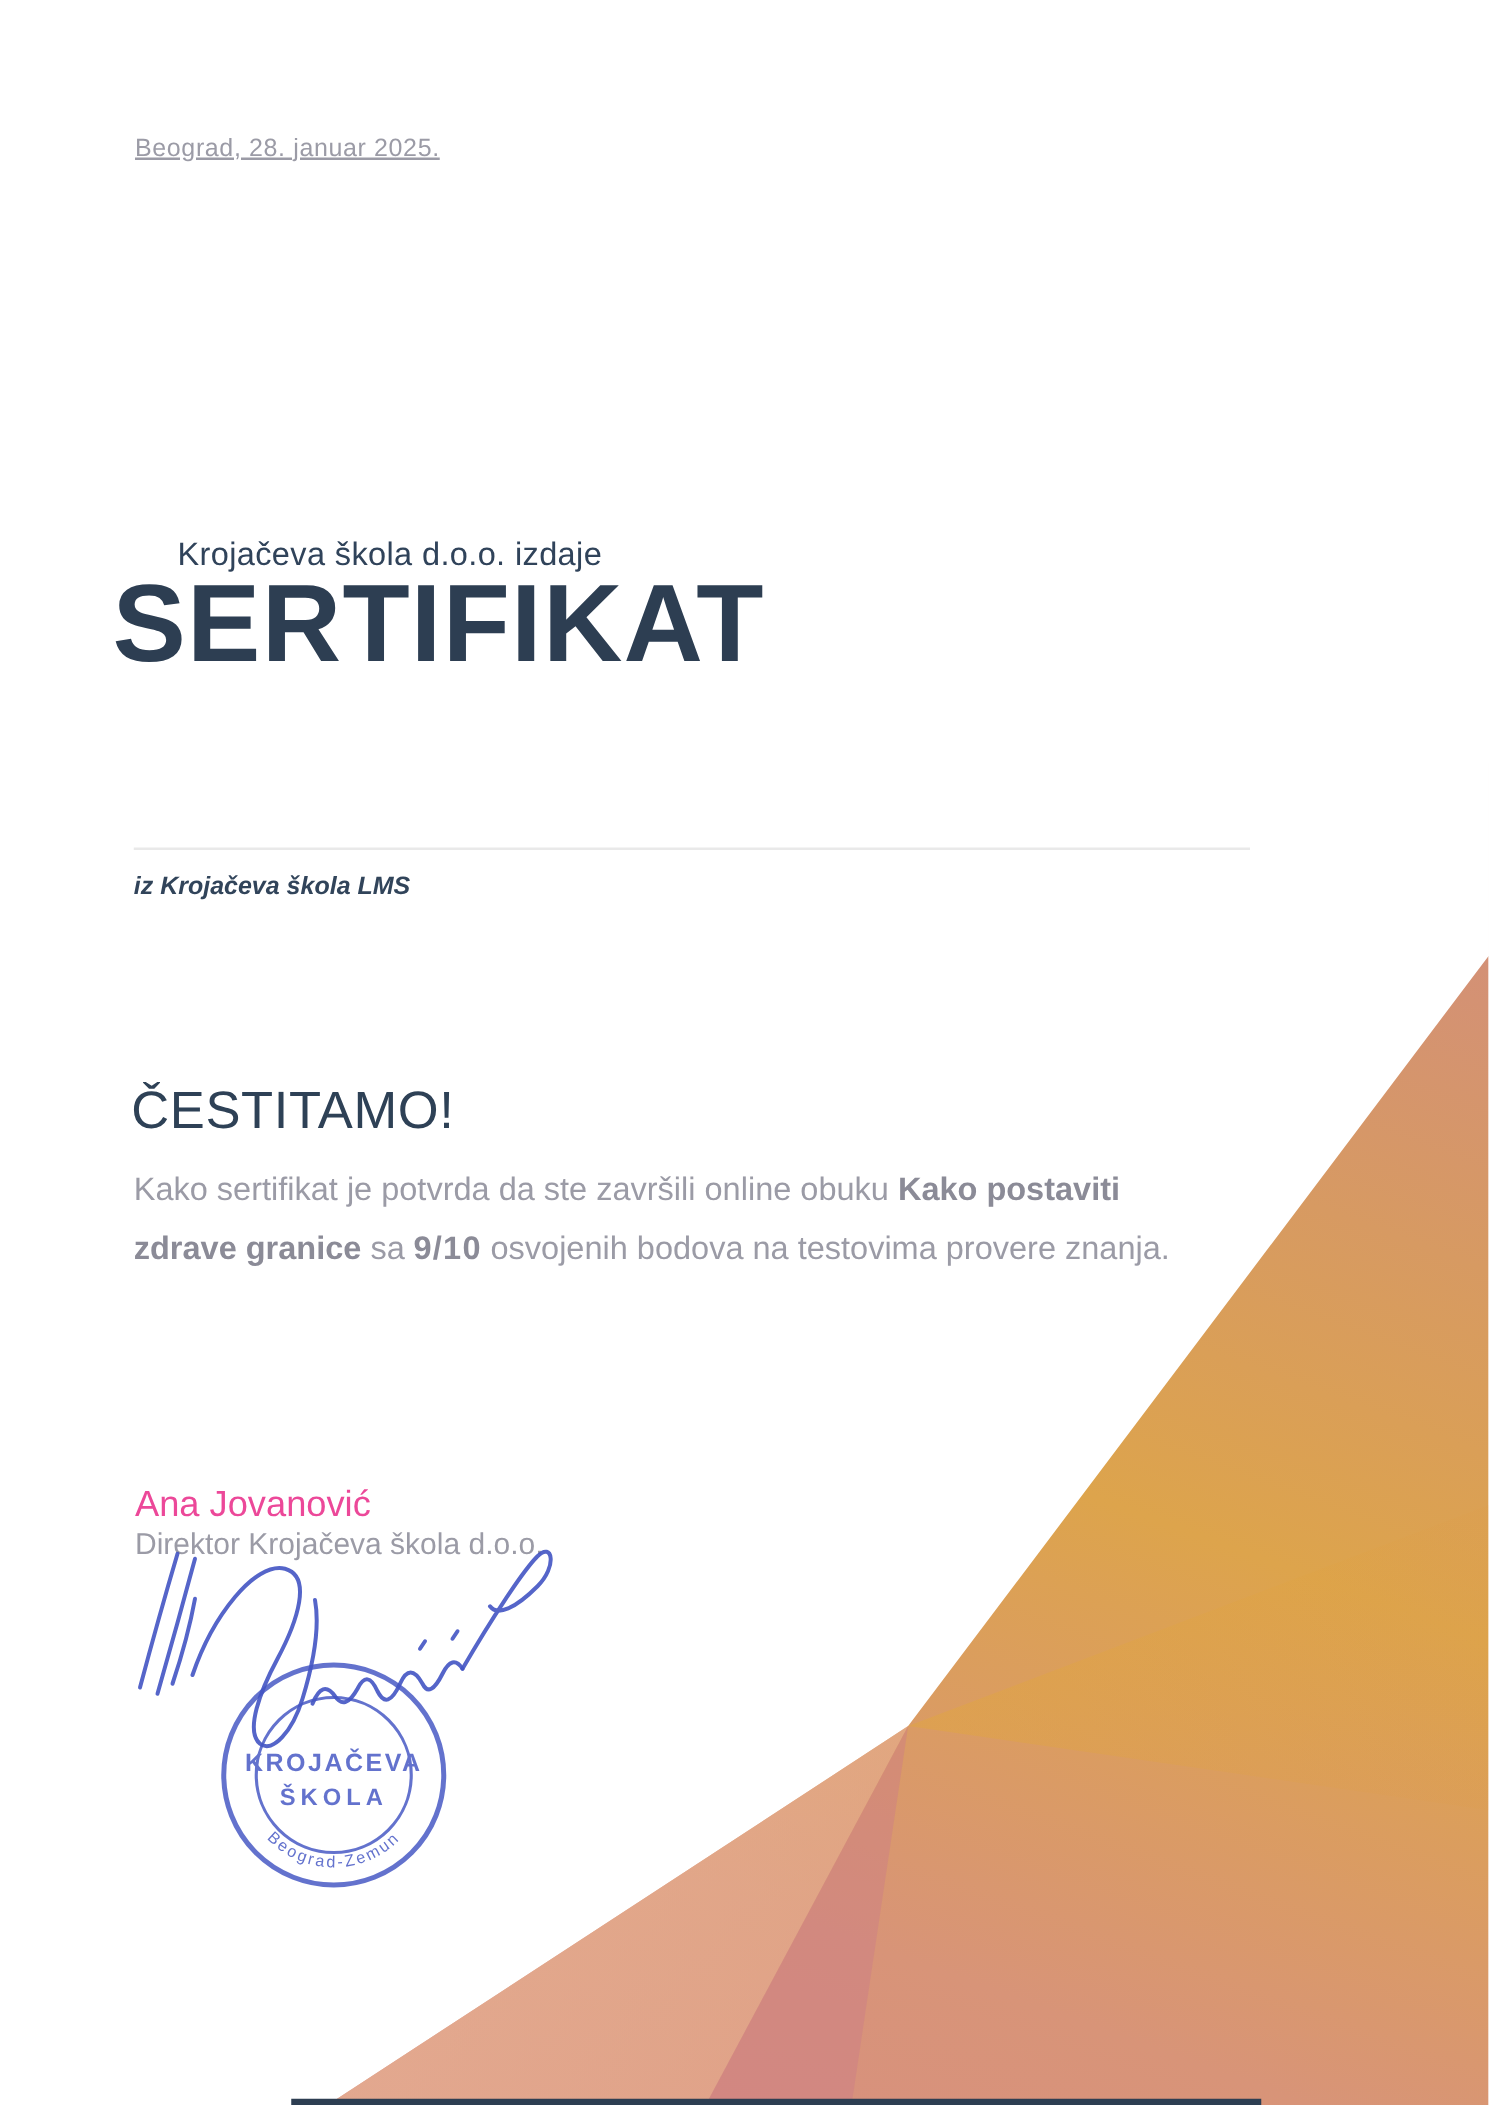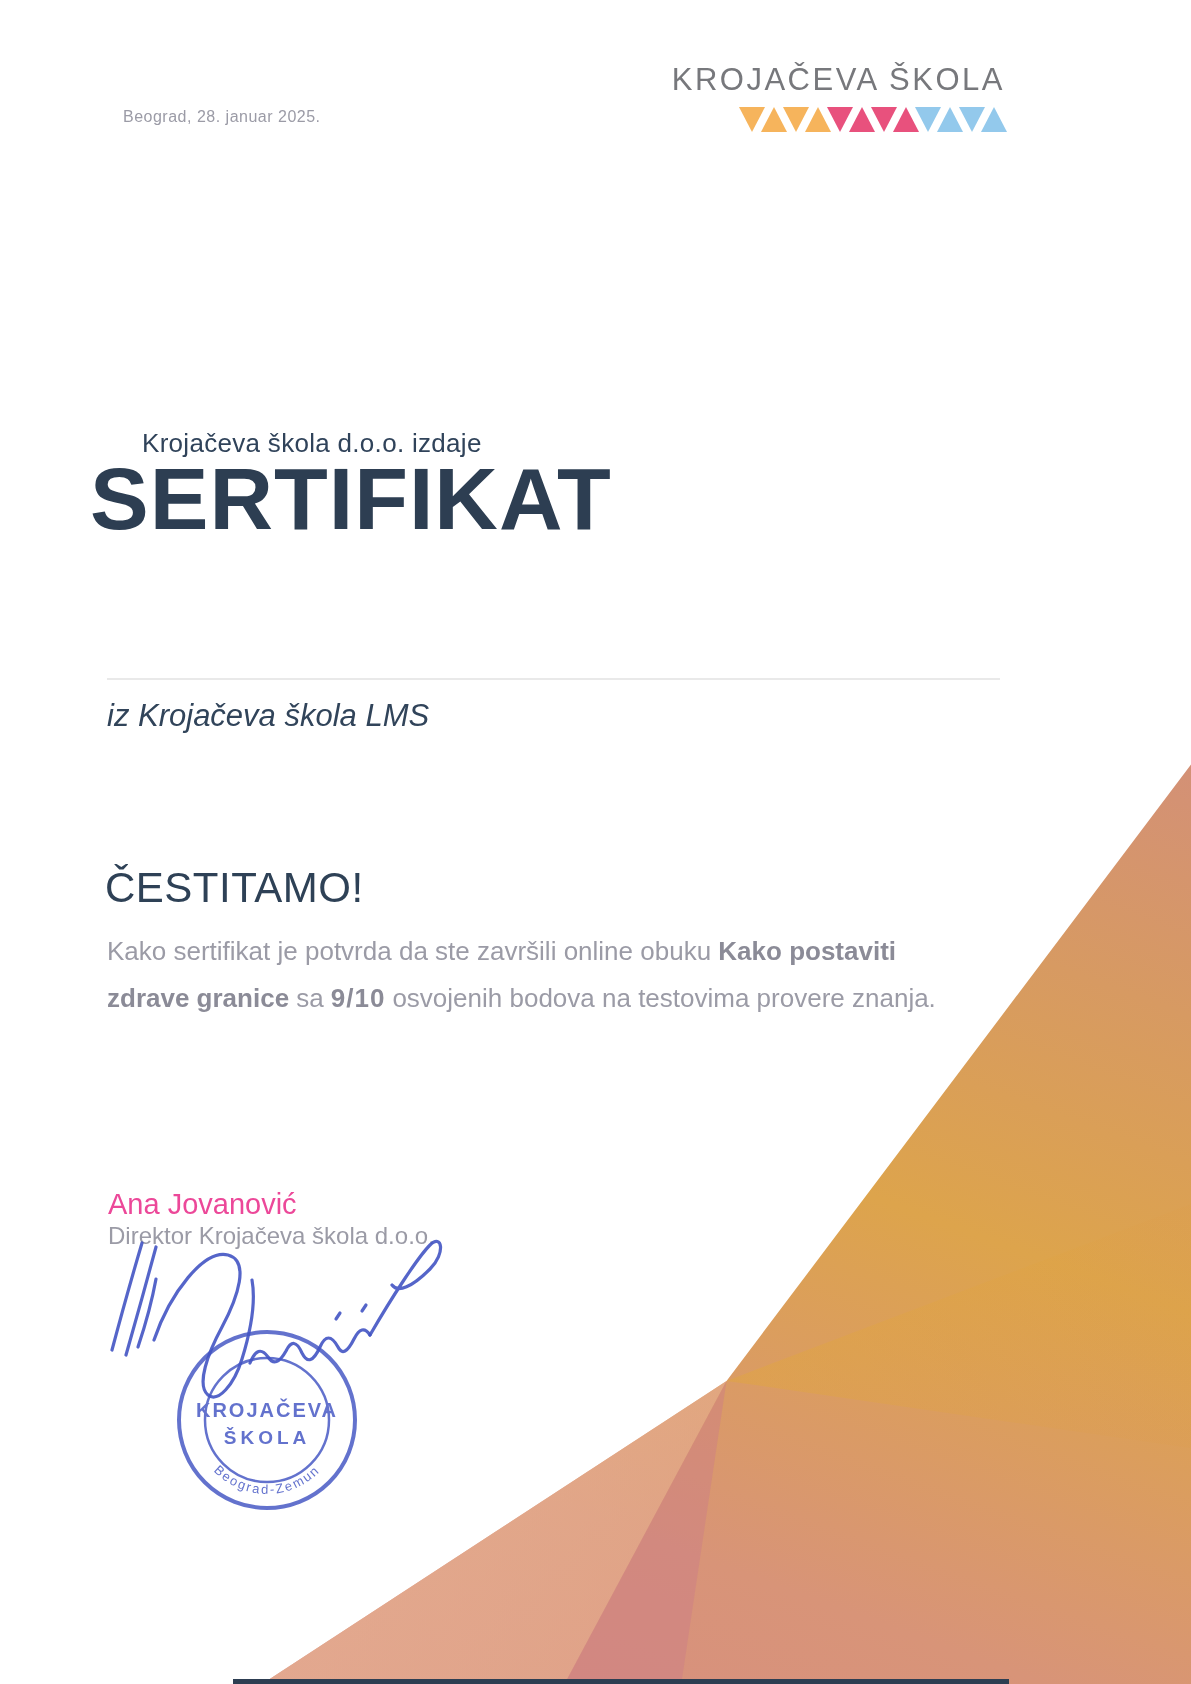--- a/index.html
+++ b/index.html
@@ -24,22 +24,22 @@
   .bg-fold{
     background:rgba(205,125,135,.45);
     clip-path:polygon(61% 82%,47.4% 100%,57.2% 100%);
   }
   .footer-bar{
     position:absolute;left:233px;bottom:0;width:776px;height:5px;
     background:var(--footer-bar,#2d3e52);
   }
   
   .date{
-    position:absolute;left:123px;top:108px;
-    font-size:16px;color:var(--text-gray,#9b9ba6);letter-spacing:.5px;
+    position:absolute;left:108px;top:108px;
+    font-size:20px;color:var(--text-gray,#9b9ba6);letter-spacing:.5px;text-decoration:underline;
   }
   .logo{position:absolute;right:186px;top:62px;text-align:right;}
   .logo-text{
     font-size:31px;color:var(--logo-gray,#77787c);
     letter-spacing:2.5px;white-space:nowrap;
   }
   .logo-tris{display:flex;justify-content:flex-end;margin-top:9px;height:26px;}
   .tri{width:0;height:0;border-left:13px solid transparent;border-right:13px solid transparent;margin:0 -2px;}
   .tri.down{border-top:25px solid var(--c);}
   .tri.up{border-bottom:25px solid var(--c);}
@@ -57,21 +57,21 @@
   .recipient-name{
     position:absolute;left:107px;top:588px;
     font-family:"DejaVu Serif",serif;font-style:italic;
     font-size:60px;color:#34465c;letter-spacing:1px;white-space:nowrap;
   }
   .name-underline{
     position:absolute;left:107px;top:678px;width:893px;height:2px;background:#e9e9e9;
   }
   .recipient-source{
     position:absolute;left:107px;top:698px;
-    font-style:italic;font-weight:normal;font-size:31px;color:#31445a;
+    font-style:italic;font-weight:bold;font-size:20px;color:#31445a;
   }
   
   .congrats-heading{
     position:absolute;left:105px;top:864px;
     font-size:42px;color:#2e4156;letter-spacing:.5px;
   }
   .body-text{
     position:absolute;left:107px;top:928px;width:930px;
     font-size:26px;line-height:47px;color:var(--text-gray,#9b9ba6);
   }
@@ -97,37 +97,20 @@
 
 <div class="page">
 
   <div class="bg-layer bg-main"></div>
   <div class="bg-layer bg-gold"></div>
   <div class="bg-layer bg-light"></div>
   <div class="bg-layer bg-fold"></div>
   <div class="footer-bar"></div>
 
   <div class="date">Beograd, 28. januar 2025.</div>
-  <div class="logo">
-    <div class="logo-text">KROJAČEVA ŠKOLA</div>
-    <div class="logo-tris">
-        <div class="tri down" style="--c: #f6b45c;"></div>
-        <div class="tri up" style="--c: #f6b45c;"></div>
-        <div class="tri down" style="--c: #f6b45c;"></div>
-        <div class="tri up" style="--c: #f6b45c;"></div>
-        <div class="tri down" style="--c: #e8517d;"></div>
-        <div class="tri up" style="--c: #e8517d;"></div>
-        <div class="tri down" style="--c: #e8517d;"></div>
-        <div class="tri up" style="--c: #e8517d;"></div>
-        <div class="tri down" style="--c: #93c9ec;"></div>
-        <div class="tri up" style="--c: #93c9ec;"></div>
-        <div class="tri down" style="--c: #93c9ec;"></div>
-        <div class="tri up" style="--c: #93c9ec;"></div>
-      </div>
-  </div>
 
   <div class="issuer">Krojačeva škola d.o.o. izdaje</div>
   <div class="cert-title">SERTIFIKAT</div>
 
   <div class="name-underline"></div>
   <div class="recipient-source">iz Krojačeva škola LMS</div>
 
   <div class="congrats-heading">ČESTITAMO!</div>
   <div class="body-text">
     <span>Kako sertifikat je potvrda da ste završili online obuku </span><b>Kako postaviti</b><br>

